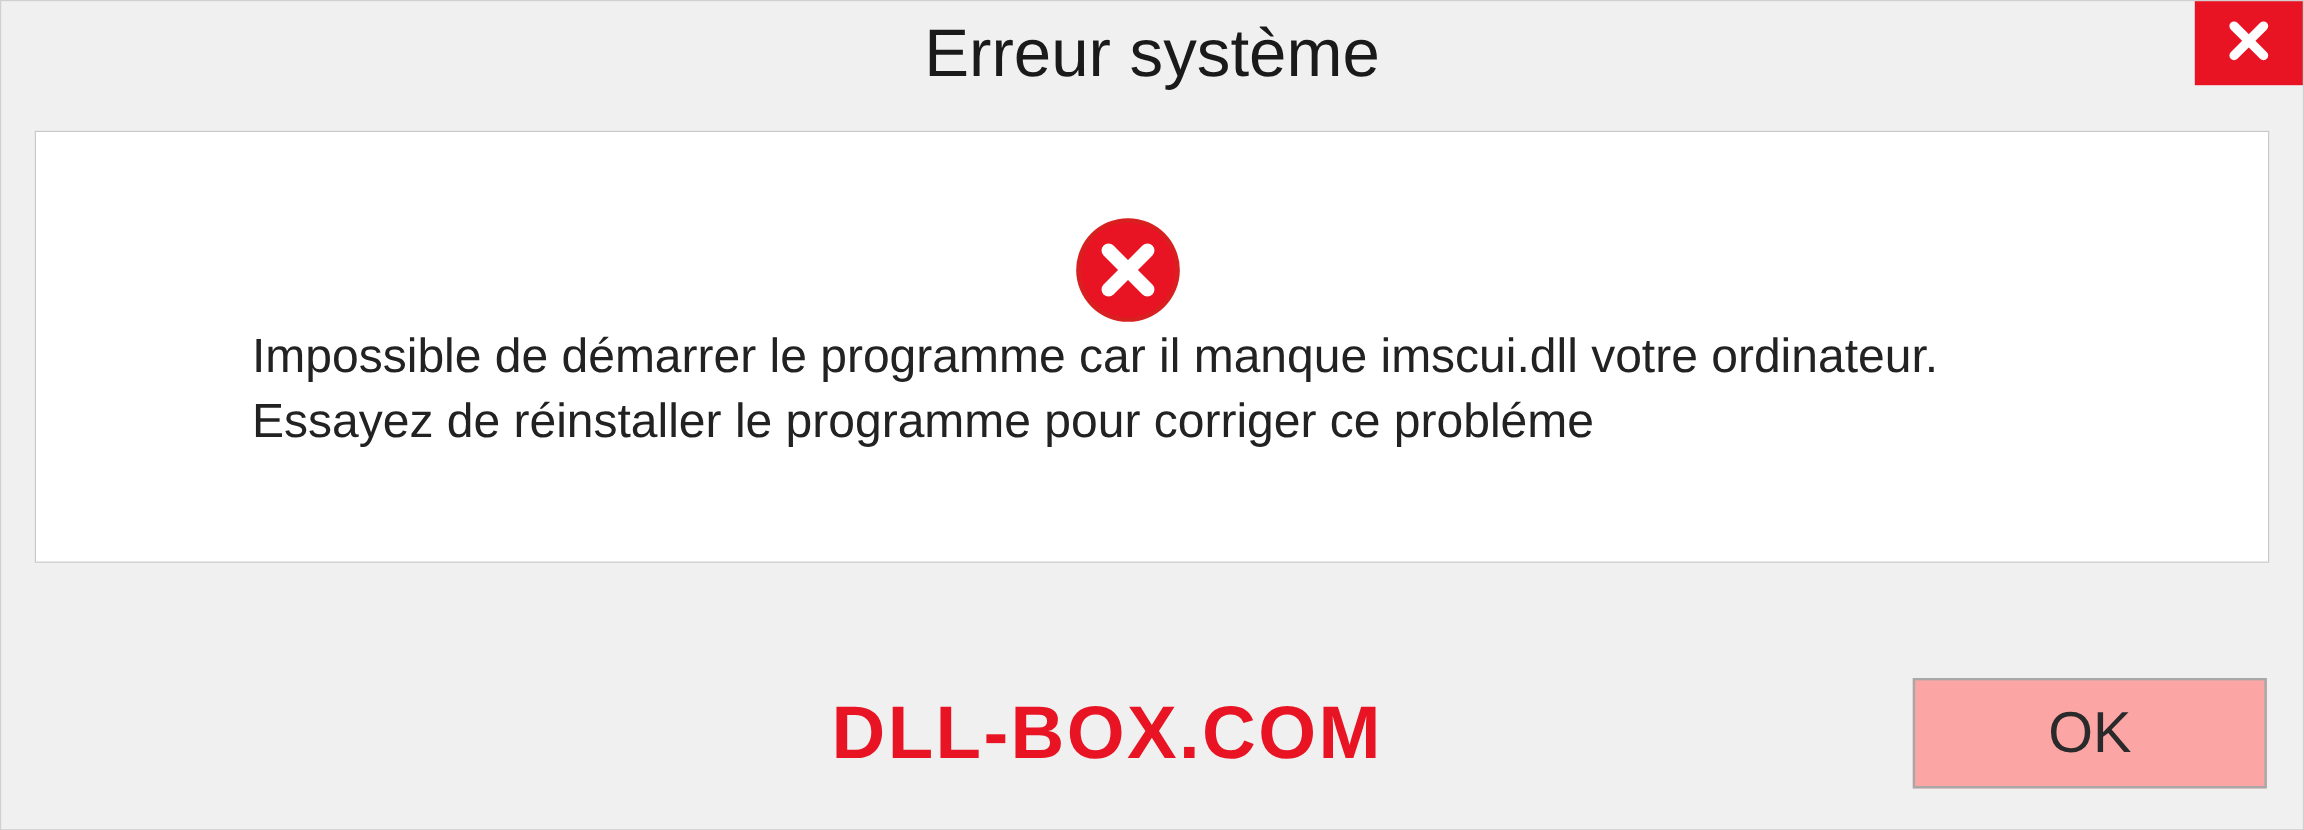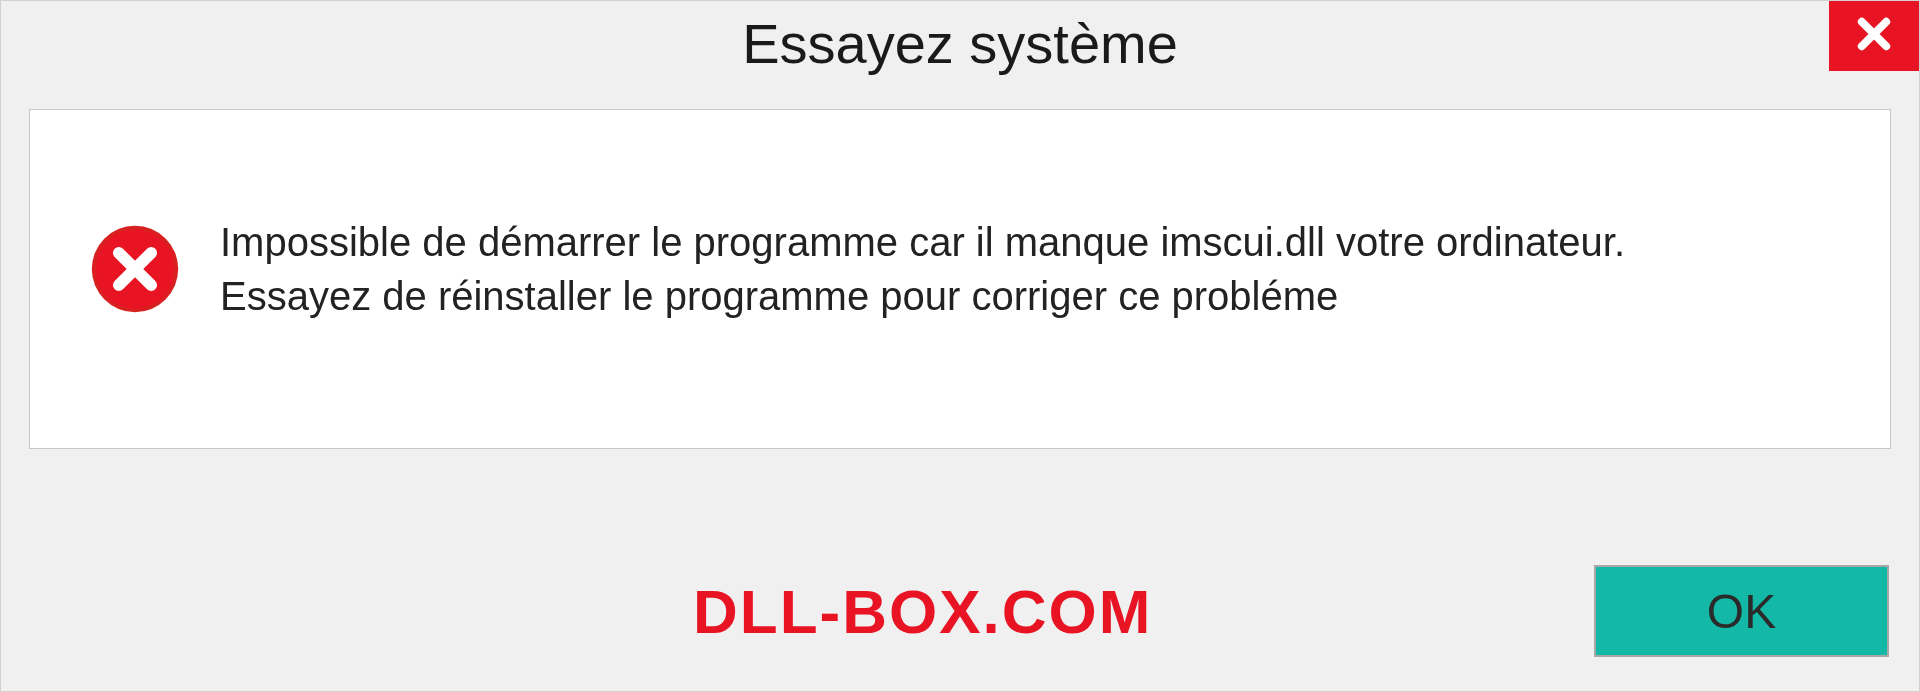--- a/index.html
+++ b/index.html
@@ -60,20 +60,21 @@
     }
     
     .content-area {
       margin: 18px 28px 0 28px;
       background: #ffffff;
       border: 1px solid #c8c8c8;
       padding: 70px 60px 90px 60px;
       display: flex;
       align-items: center;
       min-height: 340px;
+      flex-direction: column;
     }
     
     .error-icon {
       flex-shrink: 0;
       width: 90px;
       height: 90px;
       margin-right: 40px;
     }
     
     .message-text {
@@ -101,39 +102,39 @@
       font-weight: 800;
       color: #e81424;
       letter-spacing: 2px;
       padding-left: 680px;
       font-family: Arial, sans-serif;
     }
     
     .ok-button {
       width: 295px;
       height: 92px;
-      background: #14b8a6;
+      background: #fca5a5;
       border: 2px solid #a8a8a8;
       display: flex;
       justify-content: center;
       align-items: center;
       font-size: 48px;
       font-weight: 400;
       color: #2a2a2a;
       cursor: pointer;
       font-family: "Segoe UI", Tahoma, Arial, sans-serif;
     }
   </style>
 </head>
 <body>
 
 <div class="dialog-window">
 
   <div class="title-bar">
-    <div class="title-text">Essayez système</div>
+    <div class="title-text">Erreur système</div>
     <div class="close-button">
       <span>
         <svg viewBox="0 0 24 24" fill="none" stroke="#ffffff" stroke-width="4.5" stroke-linecap="round">
           <line x1="5" y1="5" x2="19" y2="19"></line>
           <line x1="19" y1="5" x2="5" y2="19"></line>
         </svg>
       </span>
     </div>
   </div>
 

